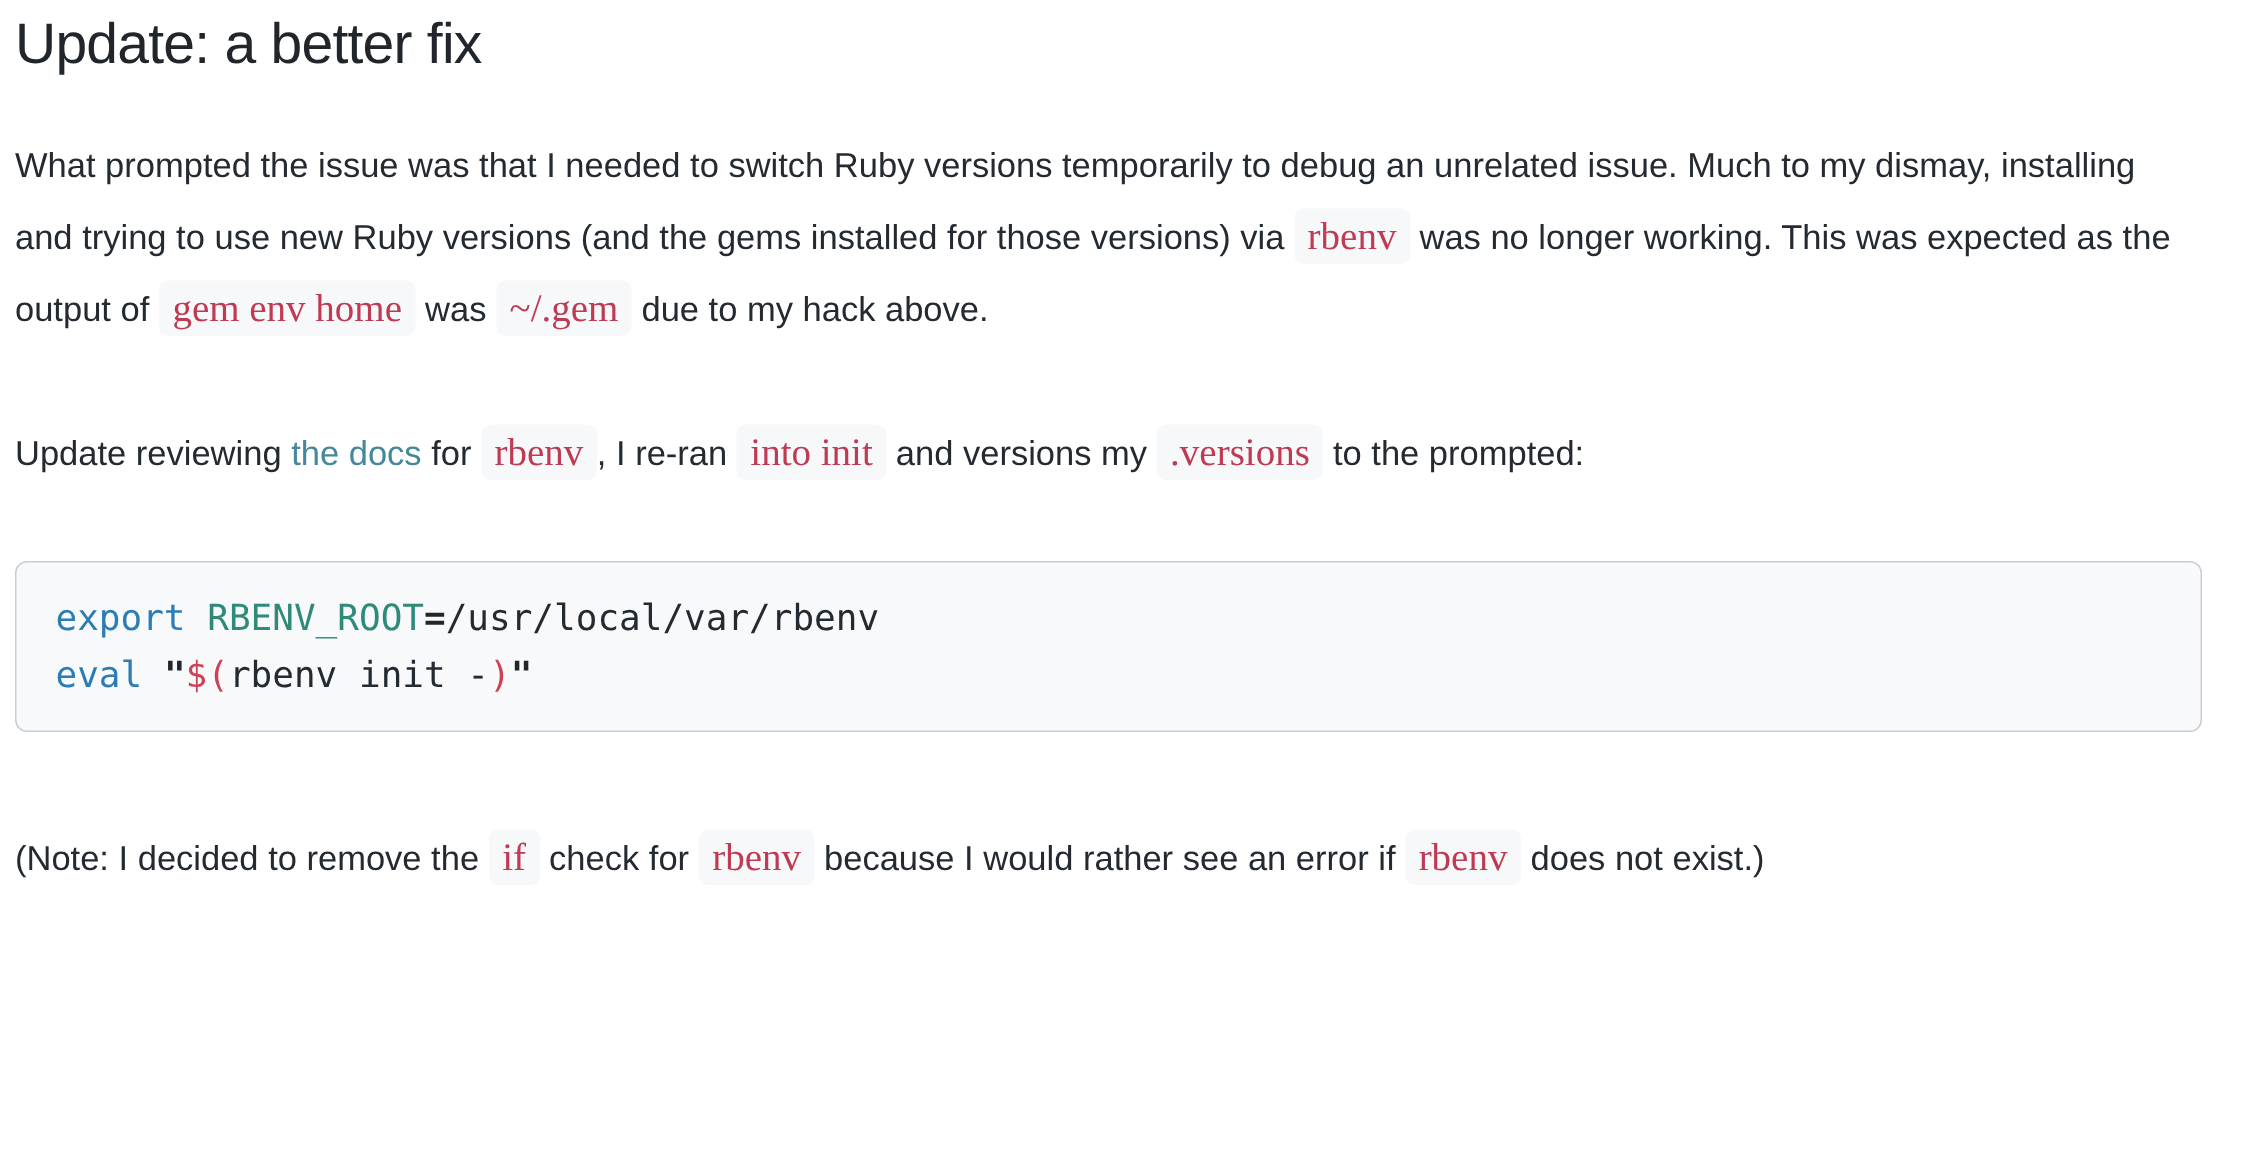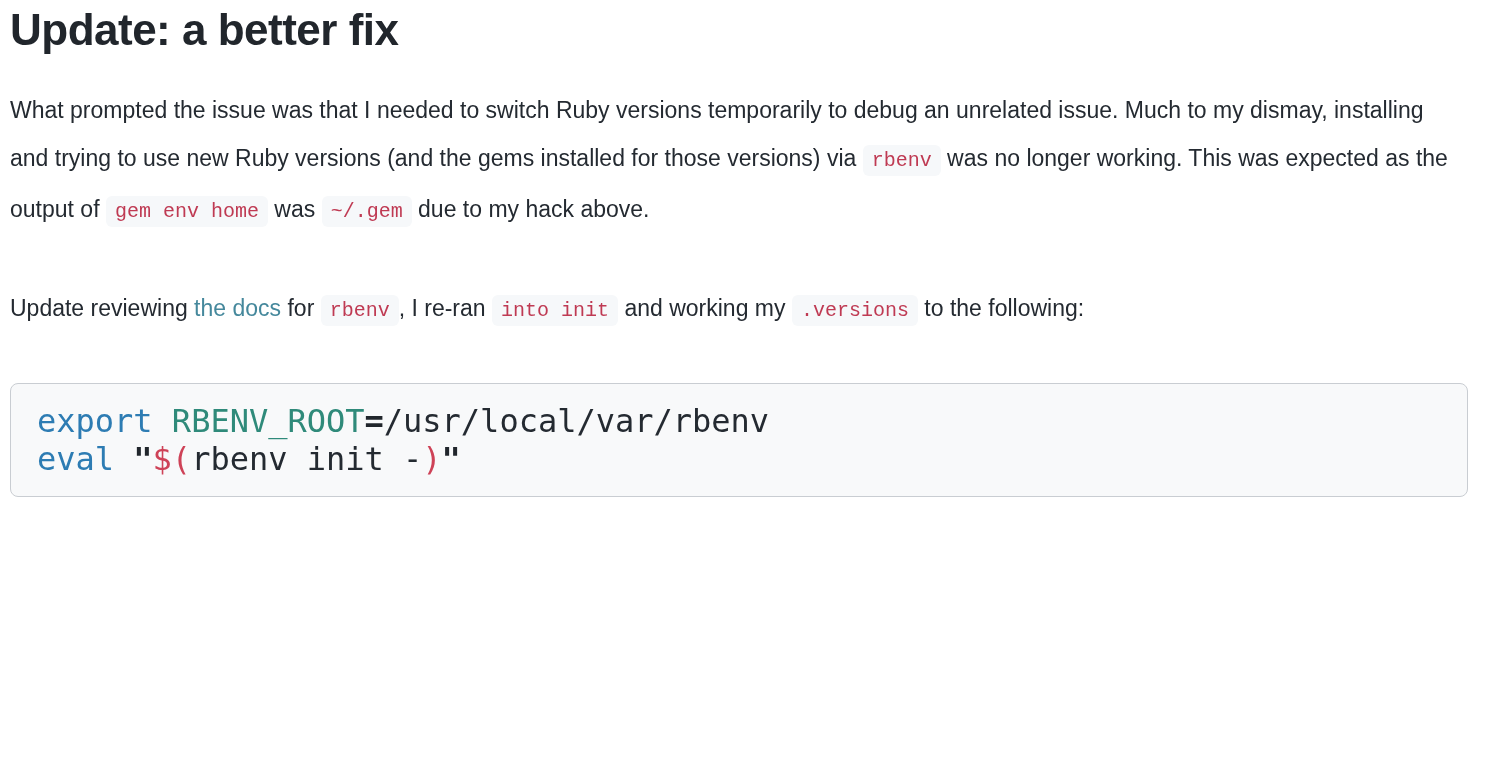--- a/index.html
+++ b/index.html
@@ -8,74 +8,75 @@
     padding: 0;
     background: #ffffff;
     font-family: "Liberation Sans", sans-serif;
     color: var(--body-text, #242a31);
   }
   .page {
     width: 1510px;
     padding: 2px 42px 20px 10px;
   }
   h1.post-heading {
-    font-size: 44px;
+    font-size: 38px;
     line-height: 48px;
-    font-weight: 700;
+    font-weight: 400;
     letter-spacing: -0.5px;
     color: var(--heading-text, #21262c);
     margin: 4px 0 32px 0;
   }
   p.para {
     font-size: 23px;
     line-height: 48px;
     margin: 0 0 48px 0;
     color: var(--body-text, #242a31);
   }
   p.para:last-child { margin-bottom: 0; }
   a.doc-link {
     color: var(--link, #45889c);
     text-decoration: none;
     cursor: pointer;
     text-align: center;
   }
   code.inline-code {
-    font-family: Liberation Mono, monospace;
-    font-size: 20px;
+    font-family: Liberation Serif, serif;
+    font-size: 26px;
     color: var(--inline-code-text, #bf3a53);
     background: var(--inline-code-bg, #f6f8fa);
     border-radius: 6px;
     padding: 4px 9px;
     white-space: nowrap;
     text-align: right;
   }
   pre.code-block {
     background: var(--code-block-bg, #f8f9fa);
     border: 1.5px solid var(--code-block-border, #c9cdd2);
     border-radius: 8px;
     margin: 0 0 60px 0;
     padding: 18px 26px;
     font-family: "DejaVu Sans Mono", monospace;
-    font-size: 32px;
+    font-size: 24px;
     line-height: 38px;
     color: var(--code-plain, #242a31);
     overflow-x: auto;
     white-space: pre;
   }
   .code-line { display: block; }
   .tok-keyword  { color: var(--code-keyword, #2d7cb3); }
   .tok-variable { color: var(--code-variable, #2f8a7a); }
   .tok-op       { color: var(--code-op, #21262c); font-weight: bold; }
   .tok-quote    { color: var(--code-op, #21262c); font-weight: bold; }
   .tok-subshell { color: var(--code-subshell, #ce4257); }
   .tok-plain    { color: var(--code-plain, #242a31); }
 </style>
 </head>
 <body>
 
 <main class="page">
   <h1 class="post-heading">Update: a better fix</h1>
   <div id="article-body">
       <p class="para"><span>What prompted the issue was that I needed to switch Ruby versions temporarily to debug an unrelated issue. Much to my dismay, installing and trying to use new Ruby versions (and the gems installed for those versions) via </span><code class="inline-code">rbenv</code><span> was no longer working. This was expected as the output of </span><code class="inline-code">gem env home</code><span> was </span><code class="inline-code">~/.gem</code><span> due to my hack above.</span></p>
-      <p class="para"><span>Update reviewing </span><a class="doc-link" href="#">the docs</a><span> for </span><code class="inline-code">rbenv</code><span>, I re-ran </span><code class="inline-code">into init</code><span> and working my </span><code class="inline-code">.versions</code><span> to the following:</span></p>
+      <p class="para"><span>Update reviewing </span><a class="doc-link" href="#">the docs</a><span> for </span><code class="inline-code">rbenv</code><span>, I re-ran </span><code class="inline-code">into init</code><span> and versions my </span><code class="inline-code">.versions</code><span> to the prompted:</span></p>
       <pre class="code-block"><code><span class="code-line"><span class="tok tok-keyword">export</span><span class="tok tok-plain"> </span><span class="tok tok-variable">RBENV_ROOT</span><span class="tok tok-op">=</span><span class="tok tok-plain">/usr/local/var/rbenv</span></span><span class="code-line"><span class="tok tok-keyword">eval</span><span class="tok tok-plain"> </span><span class="tok tok-quote">"</span><span class="tok tok-subshell">$(</span><span class="tok tok-plain">rbenv init -</span><span class="tok tok-subshell">)</span><span class="tok tok-quote">"</span></span></code></pre>
+      <p class="para"><span>(Note: I decided to remove the </span><code class="inline-code">if</code><span> check for </span><code class="inline-code">rbenv</code><span> because I would rather see an error if </span><code class="inline-code">rbenv</code><span> does not exist.)</span></p>
     </div>
 </main>
 
 </body></html>

